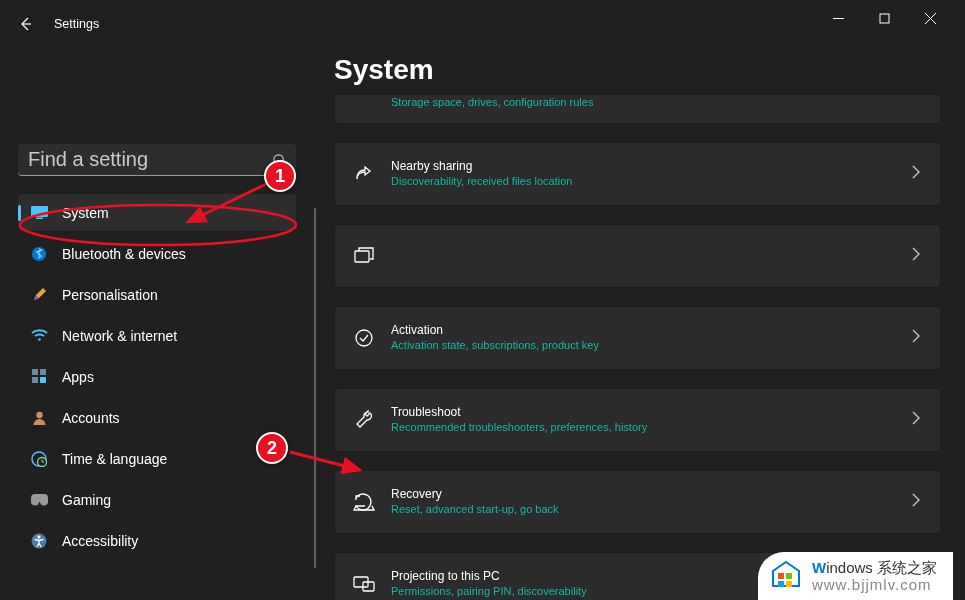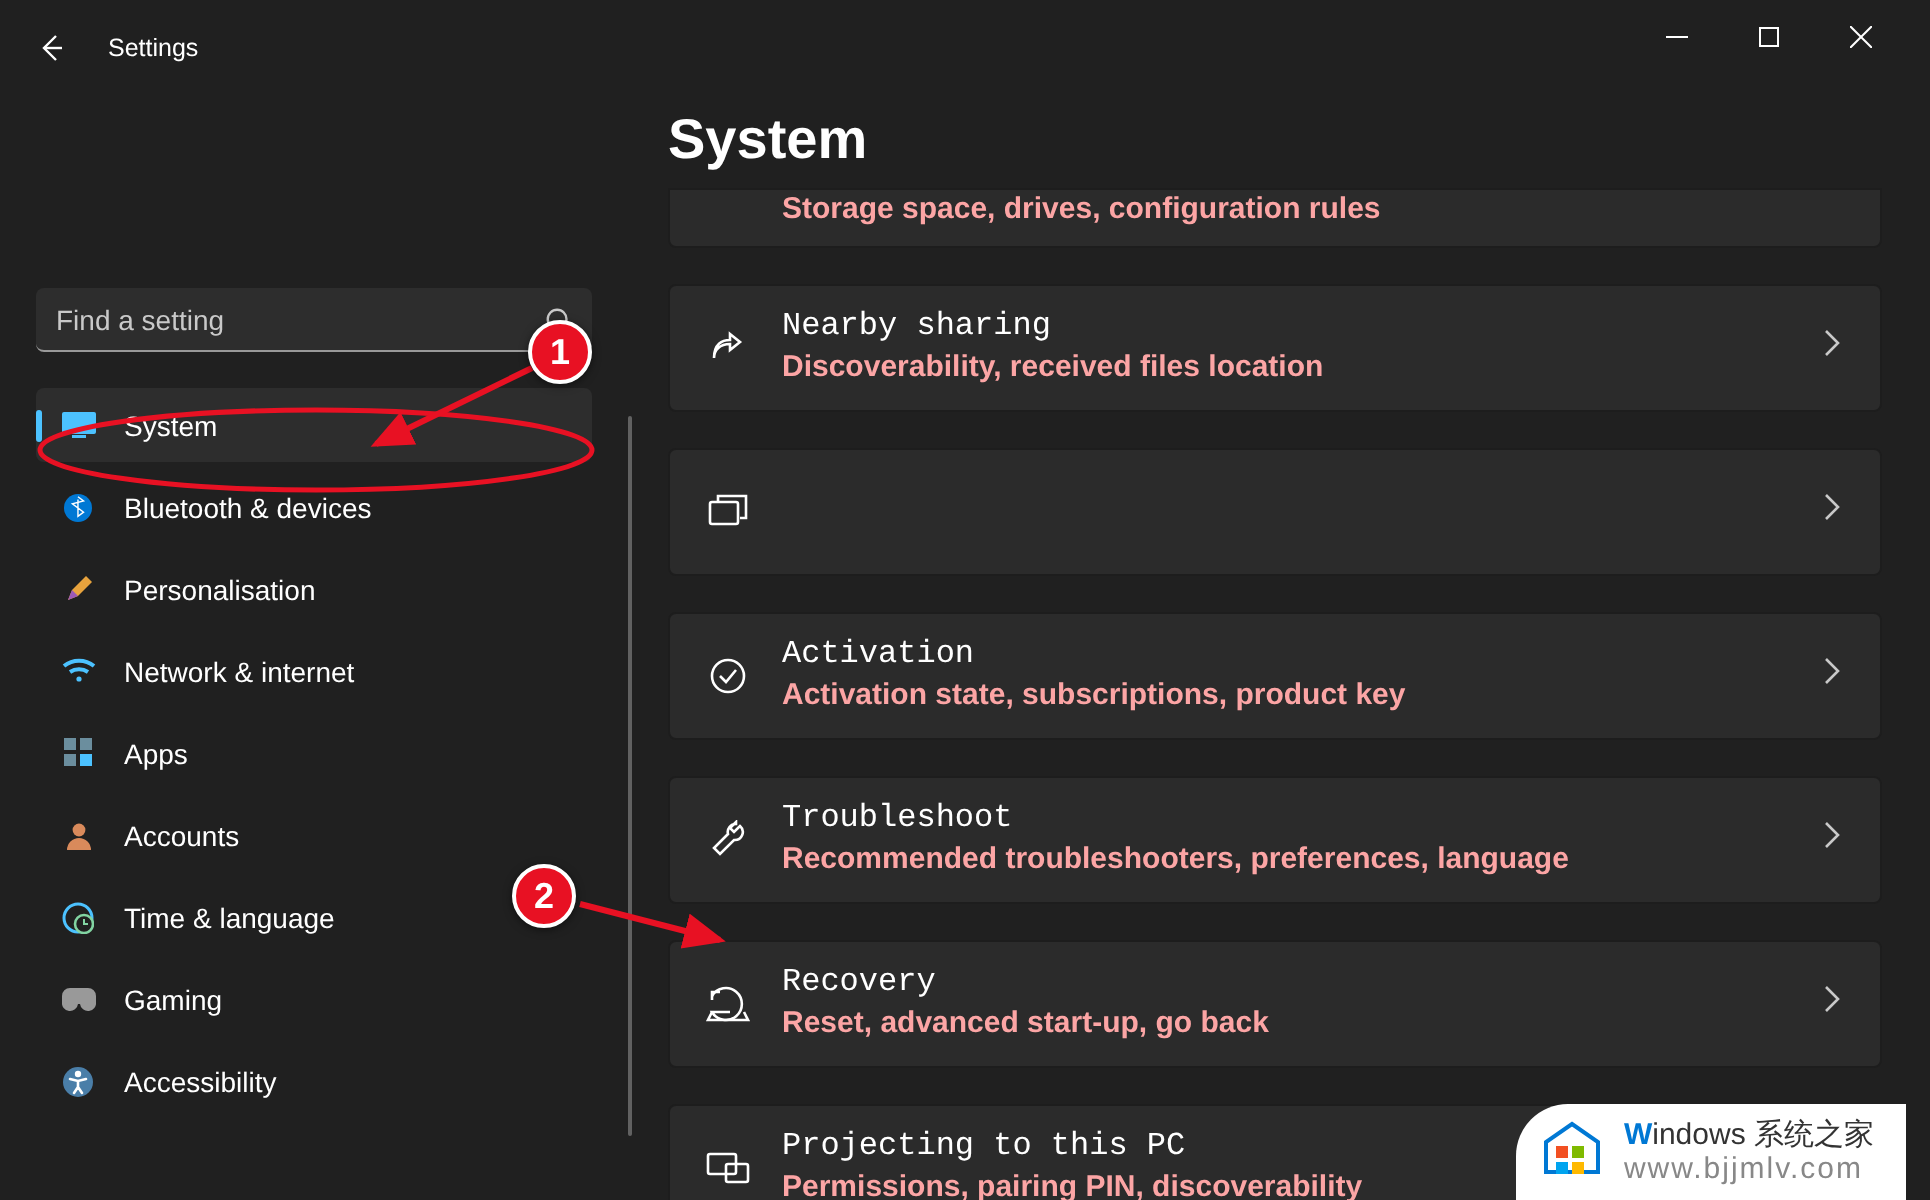--- a/index.html
+++ b/index.html
@@ -63,21 +63,21 @@
   }
   .search-input {
     width: 100%;
     height: 32px;
     background: #2d2d2d;
     border: none;
     border-bottom: 1px solid #999;
     border-radius: 4px;
     color: #c9c9c9;
     padding: 0 36px 0 10px;
-    font-size: 14px;
+    font-size: 20px;
     outline: none;
   }
   .search-input::placeholder { color: #c9c9c9; }
   .search-icon {
     position: absolute;
     right: 8px;
     top: 50%;
     transform: translateY(-50%);
     width: 18px;
     height: 18px;
@@ -152,22 +152,22 @@
   }
   .card-icon {
     width: 22px;
     height: 22px;
     margin-right: 16px;
     display:flex;align-items:center;justify-content:center;
     flex-shrink:0;
     color:#fff;
   }
   .card-text { display:flex; flex-direction:column; }
-  .card-title { font-size: 16px; color: #fff; line-height: 1.3; font-family: Liberation Mono, monospace;}
-  .card-desc  { font-size: 15px; color: #fca5a5; line-height:1.35;font-weight:bold;}
+  .card-title { font-size: 12px; color: #fff; line-height: 1.3;}
+  .card-desc  { font-size: 11px; color: #14b8a6; line-height:1.35;}
   .chevron {
     position: absolute;
     right: 20px;
     top: 50%;
     transform: translateY(-50%);
     color: #c9c9c9;
   }
   .section-gap { height: 10px; }
   
   .annotation-marker {
@@ -417,21 +417,21 @@
       <div class="section-gap"></div>
 
       <div class="card">
         <span class="card-icon">
            <svg width="20" height="20" viewBox="0 0 20 20" fill="none" stroke="currentColor" stroke-width="1.3">
               <path d="M14 2a4 4 0 00-4 5L3 14l3 3 7-7a4 4 0 003-7l-3 3-2-2 3-3z"></path>
             </svg>
         </span>
         <div class="card-text">
           <span class="card-title">Troubleshoot</span>
-          <span class="card-desc">Recommended troubleshooters, preferences, language</span>
+          <span class="card-desc">Recommended troubleshooters, preferences, history</span>
         </div>
         <span class="chevron"><svg width="8" height="14" viewBox="0 0 8 14" fill="none" stroke="currentColor" stroke-width="1.3">
               <path d="M1 1l6 6-6 6"></path>
             </svg></span>
       </div>
 
       <div class="section-gap"></div>
 
       <div class="card">
         <span class="card-icon">

